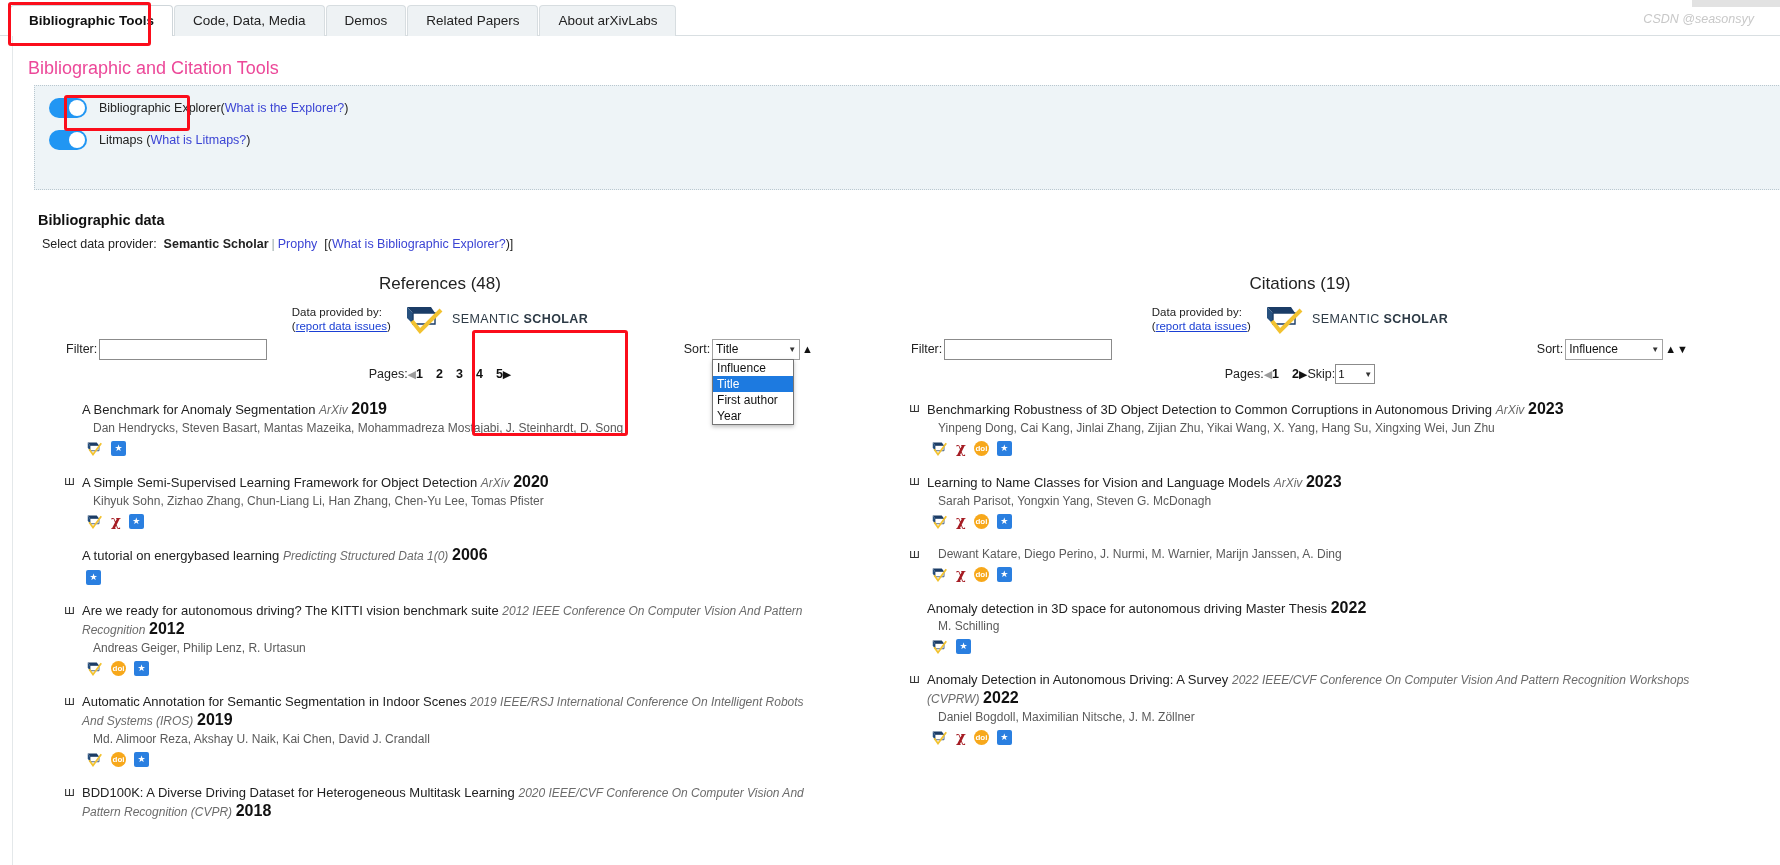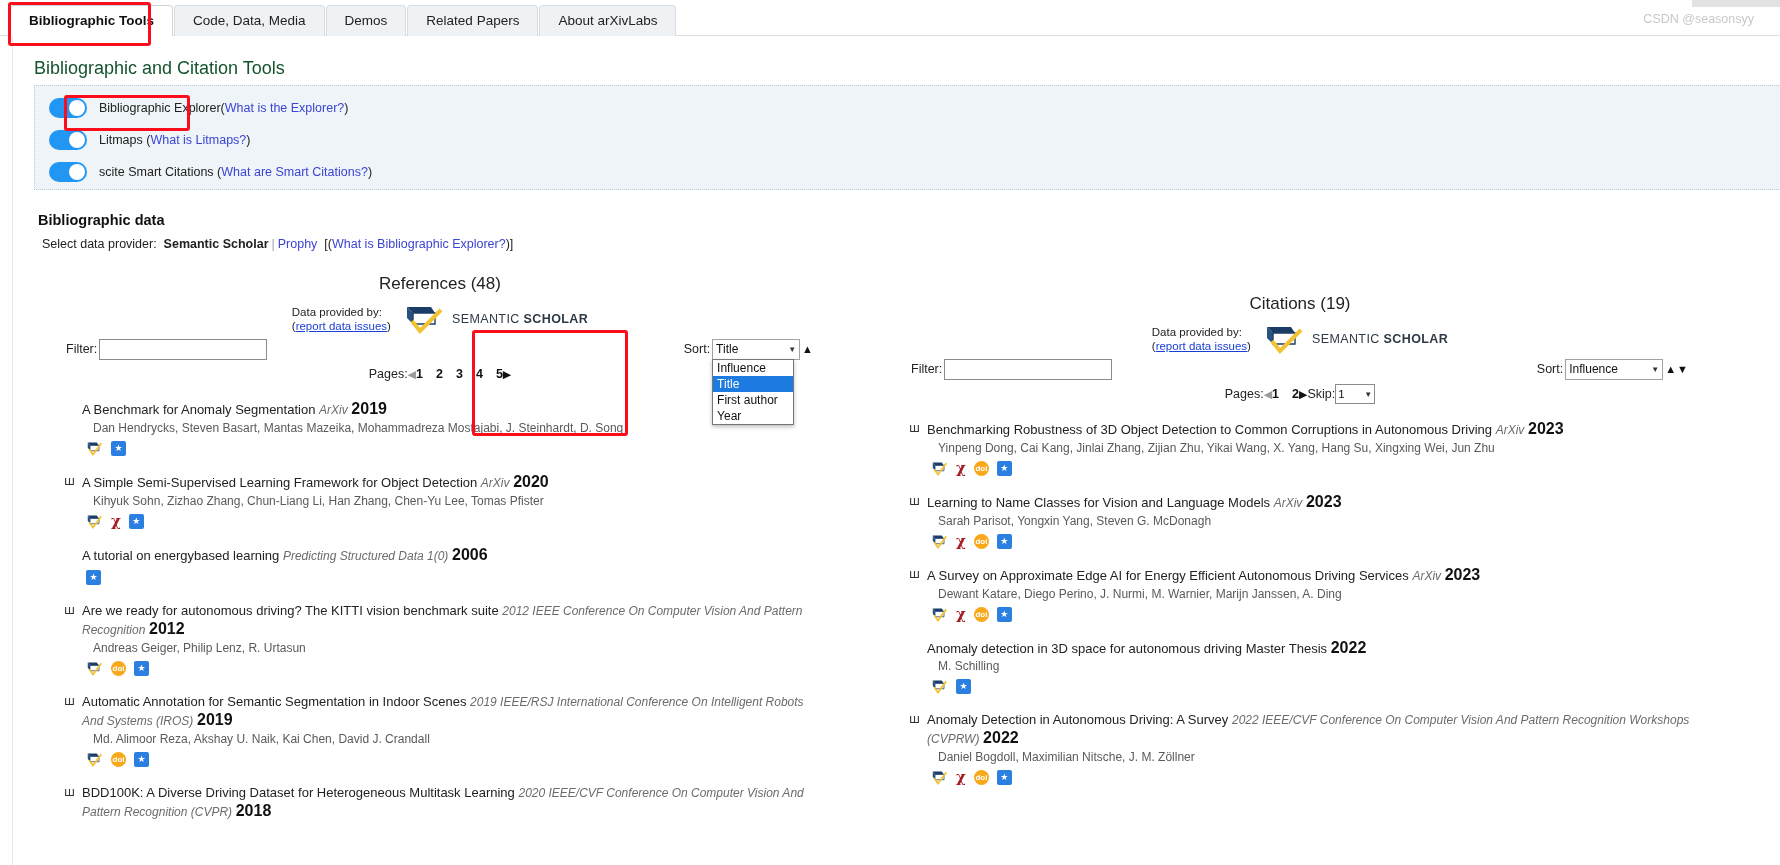--- a/index.html
+++ b/index.html
@@ -19,42 +19,42 @@
     border-radius:4px 4px 0 0;font-size:13.5px;color:#222;white-space:nowrap;
     cursor:pointer;
   }
   .tab.active{background:#ffffff;border-color:#cfd6da;color:#111;font-weight:bold;position:relative;z-index:3;}
   .tab-underline{position:absolute;left:0;top:35px;width:100%;height:1px;background:#d9dfe2;}
   .hl-box{position:absolute;border:3px solid #fb0d1b;border-radius:3px;pointer-events:none;z-index:9;}
 
   
   .pagewrap{position:absolute;left:0;top:36px;width:1780px;}
   .left-rule{position:absolute;left:12px;top:0;width:1px;height:829px;background:#e4e8ea;}
-  .section-title{position:absolute;left:34px;top:22px;font-size:18px;color:#14532d;}
+  .section-title{position:absolute;left:28px;top:22px;font-size:18px;color:#ec4899;}
 
   .toolbox{
     position:absolute;left:34px;top:49px;width:1740px;height:103px;
     background:#eef4f7;border:1px dotted #b9c7cf;padding-left:43px;
   }
   .togrow{position:absolute;left:14px;display:flex;align-items:center;height:24px;}
   .switch{width:38px;height:20px;border-radius:11px;background:#2196f3;position:relative;margin-right:12px;flex:none;cursor:pointer;}
   .switch .knob{position:absolute;right:2px;top:2px;width:16px;height:16px;border-radius:50%;background:#fff;}
   .togtxt{font-size:12.5px;color:#222;white-space:nowrap;}
   a.lnk{color:#3b44d4;text-decoration:none;}
   a.ul{color:#1a3fd4;text-decoration:underline;}
 
   .bibdata-h{position:absolute;left:38px;top:176px;font-size:14.5px;font-weight:bold;color:#111;}
   .provider{position:absolute;left:42px;top:201px;font-size:12.5px;color:#222;white-space:nowrap;}
   .provider b{font-weight:bold;}
   .sep{color:#9aa;margin:0 3px;}
 
   
   .col{position:absolute;top:238px;}
   .col.refs{left:60px;width:760px;}
-  .col.cits{left:905px;width:790px;margin-top:20px;}
+  .col.cits{left:905px;width:790px;}
   .col-title{text-align:center;font-size:17px;color:#222;margin-bottom:8px;}
   .dp-row{display:flex;align-items:center;justify-content:center;gap:10px;height:34px;}
   .dp-txt{font-size:11.5px;line-height:14px;color:#222;text-align:left;}
   .ss-logo{display:flex;align-items:center;gap:7px;}
   .ss-name{font-size:12.5px;letter-spacing:.4px;color:#2d3a46;white-space:nowrap;}
   .ss-name b{font-weight:bold;}
 
   .ctrlrow{display:flex;align-items:center;justify-content:space-between;padding:0 6px;height:26px;}
   .fl{display:flex;align-items:center;gap:2px;}
   .lbl{font-size:12.5px;color:#222;}
@@ -88,21 +88,21 @@
   .ven{font-style:italic;color:#6b6b6b;font-size:12px;}
   .yr{font-weight:bold;color:#111;font-size:16px;}
   .auth{font-size:12px;color:#5a5a5a;line-height:16px;margin-left:11px;margin-top:1px;}
   .icons{display:flex;align-items:center;gap:8px;margin-top:3px;margin-left:4px;height:18px;}
   .ic{display:inline-flex;align-items:center;justify-content:center;cursor:pointer;}
   .ic-ss{width:17px;height:15px;}
   .ic-chi{font-size:15px;color:#a51c23;font-weight:bold;font-family:"DejaVu Serif",serif;line-height:14px;}
   .ic-doi{width:15px;height:15px;border-radius:50%;background:#f7a81b;color:#fff;font-size:8px;font-weight:bold;display:flex;align-items:center;justify-content:center;}
   .ic-scite{width:15px;height:15px;background:#2a7fe0;border-radius:2px;color:#fff;font-size:9px;font-weight:bold;display:flex;align-items:center;justify-content:center;}
 
-  .watermark{position:absolute;right:26px;bottom:10px;color:#c8c8c8;font-size:12.5px;}
+  .watermark{position:absolute;right:26px;bottom:10px;color:#c8c8c8;font-size:12.5px;font-style:italic;}
   .topright{position:absolute;right:0;top:0;width:88px;height:7px;background:#e2e2e2;}
 </style>
 </head>
 <body>
 
 <div class="tabbar">
   <div class="tab-underline"></div>
   <div class="strip" id="tabstrip">
       <div class="tab active">Bibliographic Tools</div>
       <div class="tab">Code, Data, Media</div>
@@ -126,28 +126,20 @@
       <div class="togtxt">
         <span>Bibliographic Explorer</span><span>(</span><a class="lnk" href="#">What is the Explorer?</a><span>)</span>
       </div>
     </div>
     <div class="togrow" style="top:42px">
       <div class="switch">
           <div class="knob"></div>
         </div>
       <div class="togtxt">
         <span>Litmaps</span> <span>(</span><a class="lnk" href="#">What is Litmaps?</a><span>)</span>
-      </div>
-    </div>
-    <div class="togrow" style="top:74px">
-      <div class="switch">
-          <div class="knob"></div>
-        </div>
-      <div class="togtxt">
-        <span>scite Smart Citations</span> <span>(</span><a class="lnk" href="#">What are Smart Citations?</a><span>)</span>
       </div>
     </div>
   </div>
 
   <div class="bibdata-h">Bibliographic data</div>
   <div class="provider">
     <span>Select data provider:</span>&nbsp;&nbsp;<b>Semantic Scholar</b><span class="sep">|</span><a class="lnk" href="#">Prophy</a>&nbsp;&nbsp;<span>[(</span><a class="lnk" href="#">What is Bibliographic Explorer?</a><span>)]</span>
   </div>
 
   <div class="col refs">
@@ -390,21 +382,20 @@
             <span class="ic">
               <span class="ic-doi">doi</span>
             </span>
             <span class="ic">
               <span class="ic-scite">★</span>
             </span>
           </div>
         </div>
         <div class="entry">
           <span class="wicon">ш</span>
-          <div class="etitle"><span>A Survey on Approximate Edge AI for Energy Efficient Autonomous Driving Services</span>  <span class="ven">ArXiv</span> <span class="yr">2023</span></div>
           <div class="auth">Dewant Katare,  Diego Perino,  J. Nurmi,  M. Warnier,  Marijn Janssen,  A. Ding</div>
           <div class="icons">
             <span class="ic">
               <svg class="ic-ss" viewBox="0 0 22 20">
                 <path d="M2 2 L14 2 L17 6 L5 6 Z" fill="#1b3c66"></path>
                 <path d="M2 2 L5 6 L5 13 L2 9 Z" fill="#27517f"></path>
                 <path d="M5 6 L17 6 L17 13 L5 13 Z" fill="#fff" stroke="#1b3c66" stroke-width="1"></path>
                 <path d="M4 11 L9 18 L20 3" fill="none" stroke="#f2c230" stroke-width="2.4"></path>
               </svg>
             </span>

